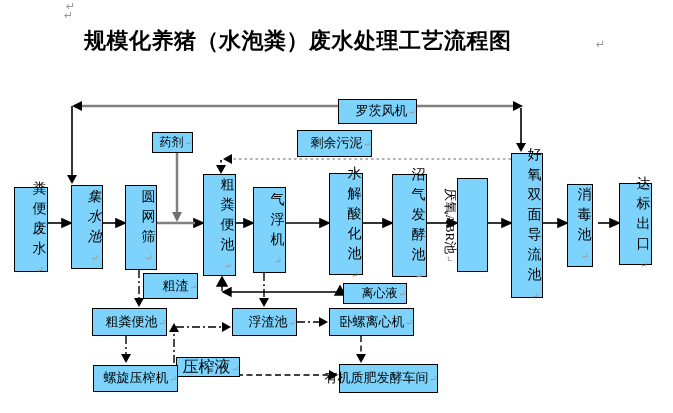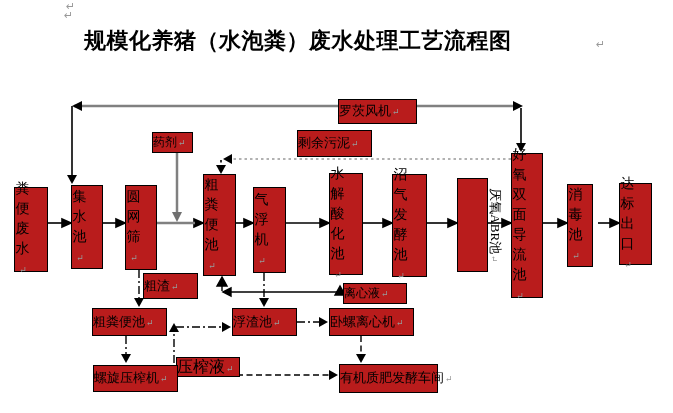--- a/index.html
+++ b/index.html
@@ -7,32 +7,32 @@
     position:relative;width:673px;height:413px;background:#fff;overflow:hidden;
     font-family:"Liberation Serif","DejaVu Serif",serif;color:#000;
   }
   #title{
     position:absolute;left:84px;top:26px;width:515px;
     font-size:22px;font-weight:bold;letter-spacing:0.5px;white-space:nowrap;
   }
   .pmark{position:absolute;color:#999;font-size:11px;font-family:"DejaVu Sans",sans-serif;}
   svg.lines{position:absolute;left:0;top:0;}
   .box{
-    position:absolute;background:#b91c1c;border:1.5px solid #000;box-sizing:border-box;
-    display:flex;align-items:center;justify-content:flex-start;
+    position:absolute;background:#7dd3fc;border:1.5px solid #000;box-sizing:border-box;
+    display:flex;align-items:center;justify-content:flex-end;
     font-size:13px;line-height:1.25;
   }
   .box .lbl{text-align:center;}
   .box .lbl::after{content:"\21B5";color:#999;font-size:9px;margin-left:1px;}
   .h .lbl{white-space:nowrap;}
   .v .lbl{width:15px;word-break:break-all;font-size:14px;line-height:20px;}
   .rot .lbl{transform:rotate(90deg);white-space:nowrap;width:auto;font-size:13px;line-height:1;}
   
   #b-fecal{left:14px;top:187px;width:34px;height:85px;}
-  #b-collect{left:71px;top:185px;width:32px;height:84px;}
+  #b-collect{left:71px;top:185px;width:32px;height:84px;font-style:italic;}
   #b-screen{left:125px;top:185px;width:32px;height:85px;}
   #b-floc{left:203px;top:174px;width:33px;height:102px;}
   #b-float{left:253px;top:187px;width:33px;height:86px;}
   #b-hydro{left:329px;top:173px;width:34px;height:102px;}
   #b-biogas{left:392px;top:174px;width:35px;height:103px;}
   #b-abr{left:457px;top:178px;width:31px;height:94px;}
   #b-aerobic{left:511px;top:153px;width:32px;height:145px;}
   #b-disinfect{left:567px;top:168px;width:26px;height:83px;margin-top:16px;}
   #b-outlet{left:619px;top:183px;width:33px;height:82px;}
   #b-blower{left:338px;top:99px;width:79px;height:25px;}

